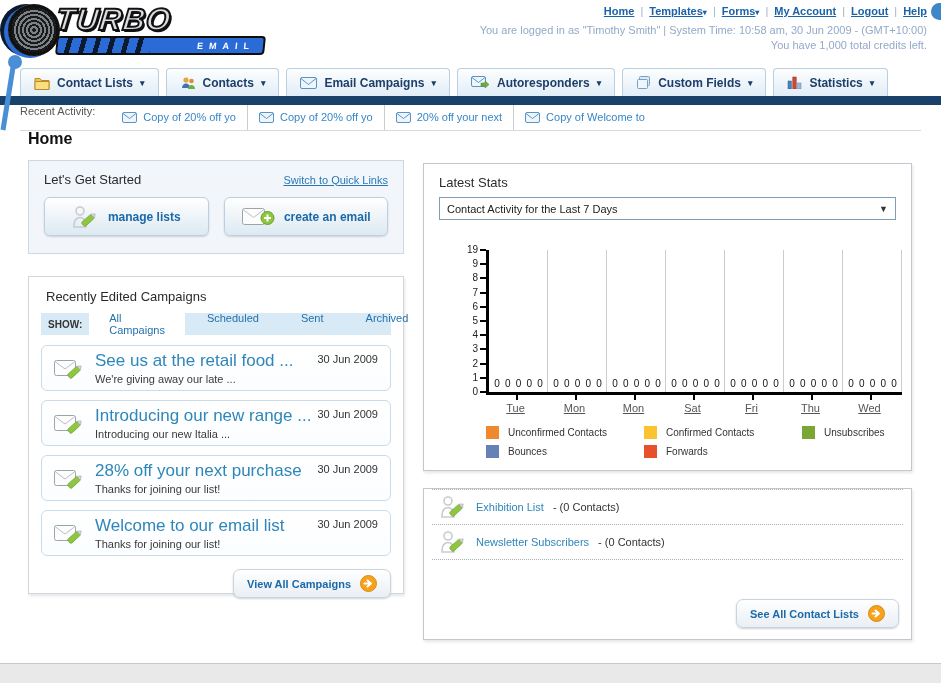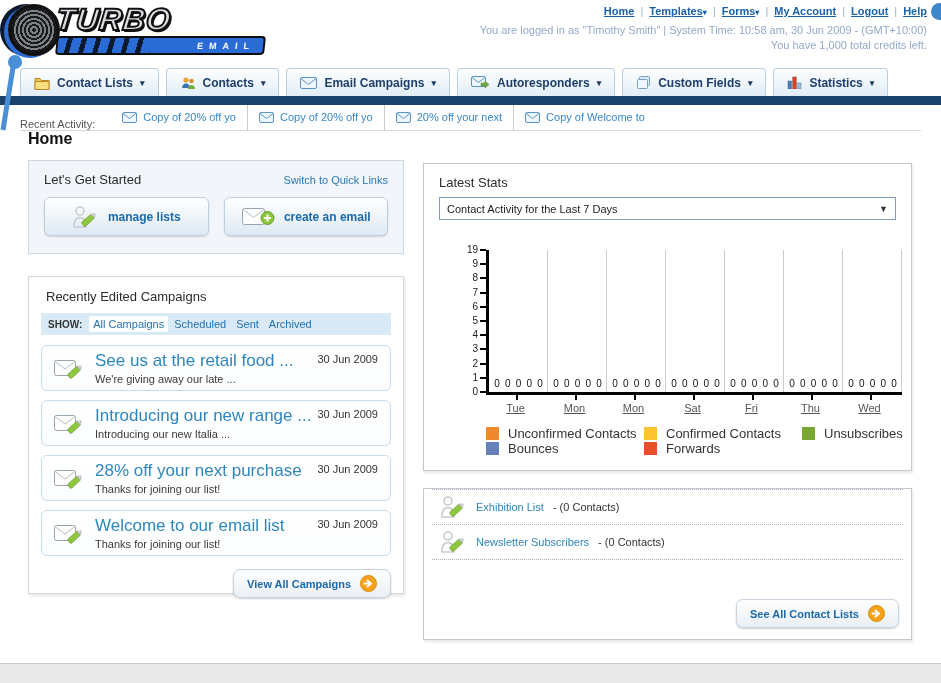--- a/index.html
+++ b/index.html
@@ -28,46 +28,46 @@
   .corner-dot{position:absolute;top:3px;right:-7px;width:17px;height:17px;border-radius:50%;background:#3d86c8;}
 
   
   .tabs{position:absolute;top:68px;left:20px;height:28px;display:flex;gap:7px;z-index:2;}
   .tab{display:flex;align-items:center;gap:7px;padding:0 13px;border:1px solid #b9cfe4;border-bottom:none;
     border-radius:4px 4px 0 0;background:linear-gradient(#fdfefe,#e1edf7);font-size:12px;font-weight:bold;color:#1d3e6a;cursor:pointer;}
   .tab .arrow{font-size:9px;color:#1d3e6a;}
   .navy-bar{position:absolute;top:96px;left:0;width:941px;height:9px;background:#1a4169;}
 
   
-  .activity-bar{position:absolute;top:105px;left:20px;width:901px;height:25px;display:flex;align-items:flex-end;
+  .activity-bar{position:absolute;top:105px;left:20px;width:901px;height:25px;display:flex;align-items:flex-start;
     font-size:11px;border-bottom:1px solid #d8d8d8;background:#fff;}
   .activity-label{color:#555;margin-right:16px;}
   .activity-item{display:flex;align-items:center;gap:6px;padding:0 11px;color:#3787c7;cursor:pointer;line-height:25px;}
   .activity-item + .activity-item{border-left:1px solid #ccc;}
 
   h1{position:absolute;top:130px;left:28px;margin:0;font-size:16px;color:#111;}
 
   .swoosh{position:absolute;top:52px;left:0;z-index:3;}
 
   
   .panel-title{font-size:13px;color:#2b2b2b;}
 
   .get-started{position:absolute;top:160px;left:28px;width:374px;height:92px;background:#f2f6fa;border:1px solid #ccd9e4;}
   .gs-head{display:flex;justify-content:space-between;align-items:center;padding:11px 15px 3px;}
-  .gs-link{font-size:11px;color:#2878b8;cursor:pointer;}
+  .gs-link{font-size:11px;color:#2878b8;cursor:pointer;text-decoration:underline;}
   .gs-buttons{display:flex;gap:15px;padding:7px 15px;}
   .gs-btn{flex:1;height:37px;display:flex;align-items:center;justify-content:center;gap:9px;border:1px solid #bed0df;
     border-radius:6px;background:linear-gradient(#ffffff,#dde9f2);box-shadow:0 1px 2px rgba(0,0,0,.15);
     font-size:12px;font-weight:bold;color:#1b69a8;cursor:pointer;}
 
   .campaigns{position:absolute;top:276px;left:28px;width:374px;height:316px;background:#fff;border:1px solid #cfd8e0;box-shadow:1px 2px 3px rgba(0,0,0,.10);}
   .camp-title{padding:12px 17px 9px;}
   .show-bar{margin:0 12px;background:#d9eaf7;height:22px;display:flex;align-items:center;font-size:11px;gap:2px;padding:0 7px;}
   .show-label{font-size:10px;color:#333;font-weight:bold;margin-right:5px;}
-  .filter{color:#2471ad;padding:2px 4px;cursor:pointer;}
+  .filter{color:#2471ad;padding:2px 20px;cursor:pointer;}
   .filter.active{background:#fff;border-radius:2px;}
   .camp-list{padding:10px 12px 0;display:flex;flex-direction:column;gap:9px;}
   .camp-card{position:relative;height:44px;border:1px solid #c8dcec;border-radius:6px;background:linear-gradient(#ffffff,#fbfdff);
     display:flex;align-items:center;padding:0 11px;gap:11px;cursor:pointer;}
   .camp-text{display:flex;flex-direction:column;gap:2px;}
   .camp-title-link{font-size:17px;color:#2e86ba;cursor:pointer;}
   .camp-sub{font-size:11px;color:#3a3a3a;}
   .camp-date{position:absolute;top:7px;right:12px;font-size:11px;color:#333;}
   .camp-foot{display:flex;justify-content:flex-end;padding:13px 12px 0;}
   .pill-btn{display:flex;align-items:center;gap:9px;height:27px;padding:0 13px;border:1px solid #c9d4de;border-radius:7px;
@@ -81,21 +81,21 @@
 
   .chart{position:absolute;top:80px;left:20px;width:458px;height:174px;}
   .plot{position:absolute;left:42px;top:6px;width:413px;height:142px;border-left:3px solid #000;border-bottom:3px solid #000;}
   .gridline{position:absolute;top:0;bottom:0;width:1px;background:#ccc;}
   .val-group{position:absolute;bottom:2px;height:12px;display:flex;justify-content:space-evenly;align-items:center;}
   .val{font-size:10px;color:#111;line-height:12px;}
   .ytick-label{position:absolute;left:12px;width:22px;text-align:right;font-size:10px;color:#222;}
   .ytick-mark{position:absolute;left:36px;width:6px;height:2px;background:#000;}
   .xtick{position:absolute;top:151px;width:2px;height:5px;background:#000;}
   .xlabel{position:absolute;top:158px;text-align:center;font-size:11px;color:#555;text-decoration:underline;}
-  .legend{position:absolute;top:262px;left:62px;display:grid;grid-template-columns:158px 158px auto;font-size:13px;color:#333;text-align:center;}
+  .legend{position:absolute;top:262px;left:62px;display:grid;grid-template-columns:158px 158px auto;row-gap:6px;font-size:10px;color:#333;text-align:center;}
   .leg-item{display:flex;align-items:center;gap:9px;}
   .leg-swatch{width:13px;height:13px;flex:0 0 13px;}
 
   .clists{position:absolute;top:488px;left:423px;width:487px;height:150px;background:#fff;border:1px solid #c2c8ce;box-shadow:1px 2px 3px rgba(0,0,0,.10);}
   .cl-title{padding:11px 15px 6px;}
   .cl-items{margin:0 8px;border-bottom:1px dotted #a8b0b8;}
   .cl-item{display:flex;align-items:center;gap:9px;padding:5px 8px;border-top:1px dotted #a8b0b8;font-size:11px;}
   .cl-name{color:#2e86ba;cursor:pointer;}
   .cl-suffix{color:#333;}
   .cl-foot{position:absolute;right:12px;bottom:11px;}

